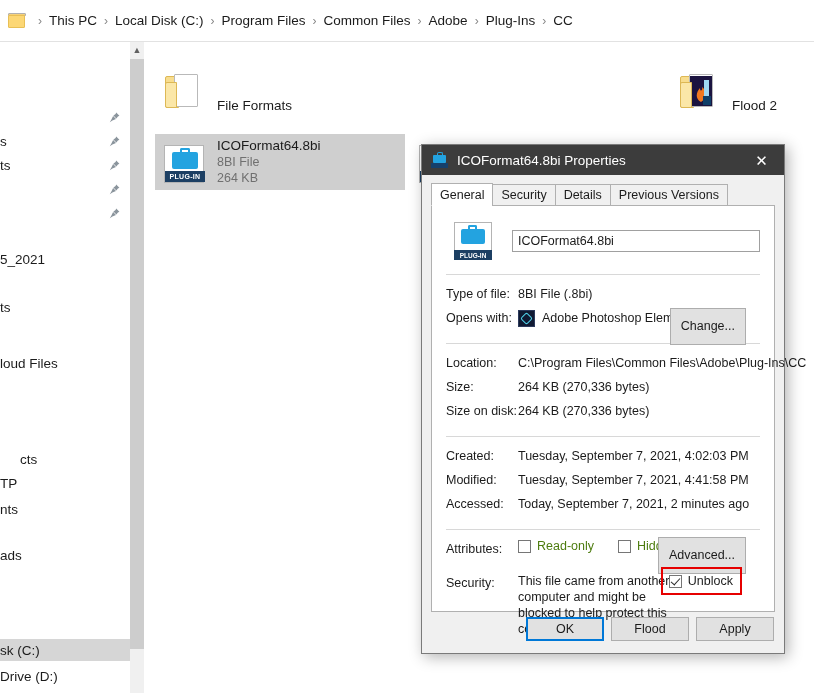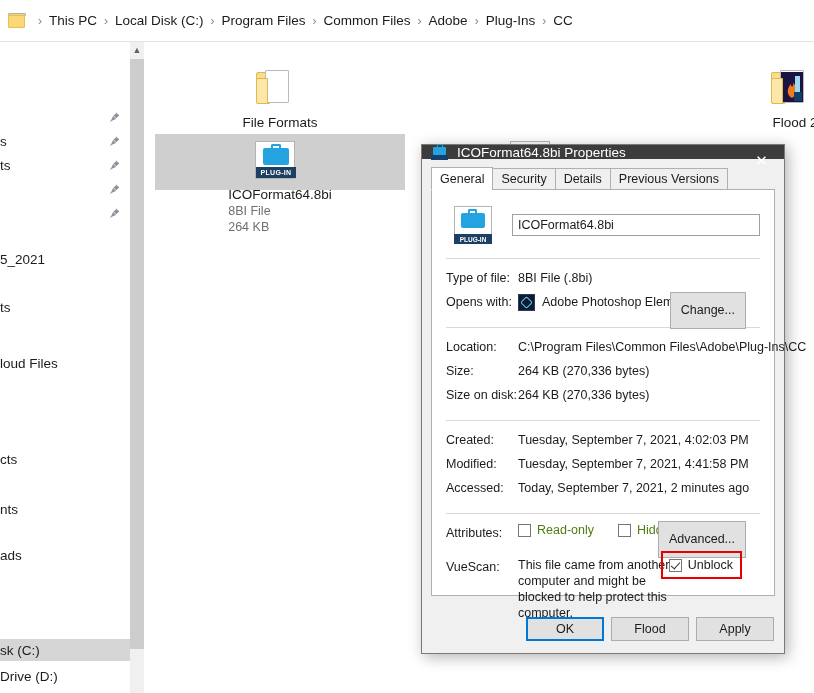--- a/index.html
+++ b/index.html
@@ -65,22 +65,22 @@
   
   .content-pane {
     position: absolute; left: 145px; top: 42px; width: 669px; height: 651px;
     background: #ffffff; overflow: hidden;
   }
   .content-divider {
     position:absolute; left:145px; top:62px; width:669px; height:1px; background:#e2e2e2;
   }
 
   .grid-item {
-    position: absolute; display: flex; align-items: center;
-    width: 250px; height: 56px; padding: 4px 6px; flex-direction: column;
+    position: absolute; display: flex; align-items: flex-end;
+    width: 250px; height: 56px; padding: 4px 6px;
   }
   .grid-item.selected { background: #cfcfcf; }
   .gi-icon { width: 46px; height: 44px; flex: none; position: relative; margin-right: 10px; }
   .gi-text { display: flex; flex-direction: column; justify-content: flex-start; padding-top: 4px; }
   .gi-name { font-size: 13.5px; color: #1b1b1b; line-height: 17px; white-space: nowrap; }
   .gi-sub { font-size: 12.5px; color: #707070; line-height: 16px; white-space: nowrap; }
 
   
   .folder-ico { position:absolute; left:4px; top:4px; width:38px; height:34px; }
   .folder-back { position:absolute; left:0; top:2px; width:14px; height:32px;
@@ -103,21 +103,21 @@
     background:#1c3f63; color:#ffffff; font-size:7px; font-weight:bold; letter-spacing:0.3px;
     display:flex; align-items:center; justify-content:center; font-family:"Liberation Sans", sans-serif; }
 
   
   .dialog {
     position: absolute; left: 421px; top: 144px; width: 364px; height: 510px;
     background: #f0f0f0; border: 1px solid #7a7a7a;
     box-shadow: 3px 3px 14px rgba(0,0,0,0.30);
   }
   .dlg-titlebar {
-    position: relative; height: 14px; background: #3c3c3c;
+    position: relative; height: 30px; background: #3c3c3c;
     display: flex; align-items: center; padding-left: 9px;
   }
   .dlg-icon { width: 17px; height: 16px; position: relative; flex: none; margin-right: 9px; }
   .dlg-icon .c { position:absolute; left:2px; top:3px; width:13px; height:8px; background:#23a3e0; border-radius:1px;}
   .dlg-icon .h { position:absolute; left:6px; top:0px; width:6px; height:4px; border:1.5px solid #23a3e0; border-bottom:none; border-radius:2px 2px 0 0;}
   .dlg-icon .b { position:absolute; left:0px; bottom:0px; width:17px; height:5px; background:#16406b;}
   .dlg-title { color: #ffffff; font-size: 13.5px; white-space: nowrap; }
   .dlg-close {
     position: absolute; right: 0; top: 0; width: 45px; height: 30px;
     display: flex; align-items: center; justify-content: center;
@@ -273,22 +273,25 @@
       </div>
       <div class="nav-item" style="top: 206px;">
         <span class="nav-label">5_2021</span>
       </div>
       <div class="nav-item" style="top: 254px;">
         <span class="nav-label">ts</span>
       </div>
       <div class="nav-item" style="top: 310px;">
         <span class="nav-label">loud Files</span>
       </div>
-      <div class="nav-item" style="top: 406px;">
+      <div class="nav-item" style="top: 406px; padding-left: 20px;">
         <span class="nav-label">cts</span>
+      </div>
+      <div class="nav-item" style="top: 430px;">
+        <span class="nav-label">TP</span>
       </div>
       <div class="nav-item" style="top: 456px;">
         <span class="nav-label">nts</span>
       </div>
       <div class="nav-item" style="top: 502px;">
         <span class="nav-label">ads</span>
       </div>
       <div class="nav-item selected" style="top: 597px;">
         <span class="nav-label">sk (C:)</span>
       </div>
@@ -450,21 +453,21 @@
             <span>Read-only</span>
           </label>
           <label class="cbx-wrap">
             <span class="cbx"></span>
             <span>Hidden</span>
           </label>
           <button class="btn btn-advanced">Advanced...</button>
         </div>
 
         <div class="sec-row" style="margin-top:8px;">
-          <span class="row-label">VueScan:</span>
+          <span class="row-label">Security:</span>
           <span class="sec-text">This file came from another computer and might be blocked to help protect this computer.</span>
           <span class="unblock-box">
             <span class="cbx checked"></span>
             <span style="font-size:12.5px;color:#1b1b1b;">Unblock</span>
           </span>
         </div>
       </div>
     </div>
 
     <div class="dlg-footer">

